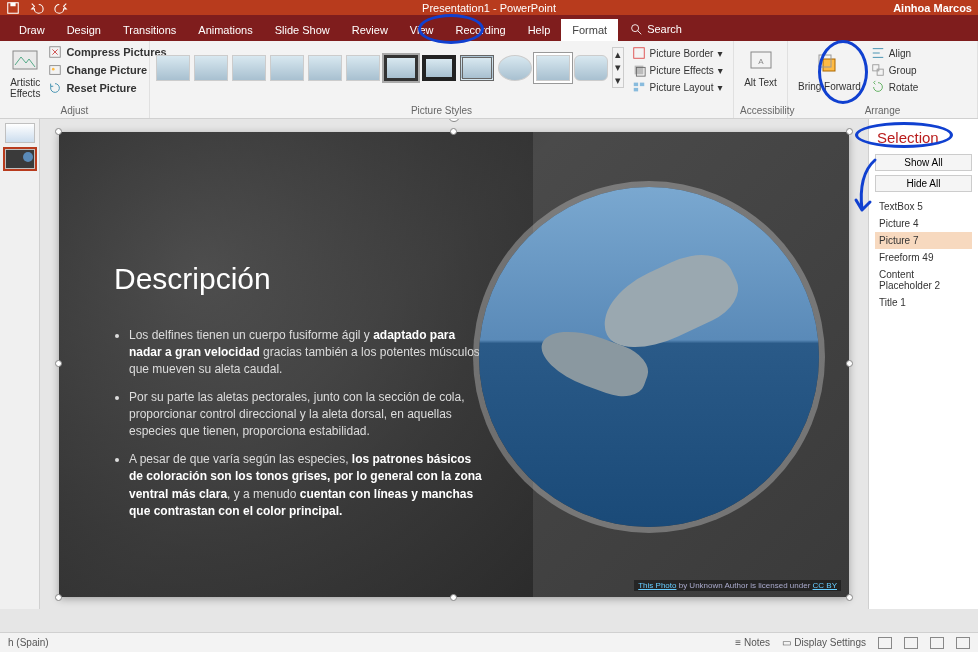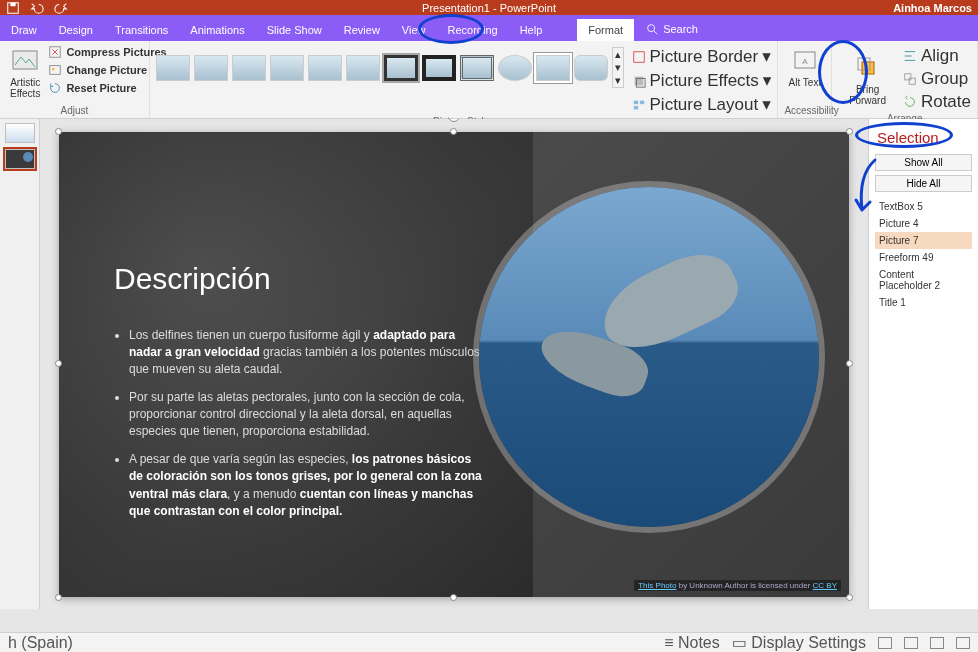--- a/index.html
+++ b/index.html
@@ -5,37 +5,37 @@
 * { margin:0; padding:0; box-sizing:border-box; font-family:"Segoe UI",Arial,sans-serif; }
 body { width:978px; height:652px; background:#e6e6e6; overflow:hidden; position:relative; font-size:11px; color:#333; }
 
 
 .titlebar { height:15px; background:#b83b1d; display:flex; align-items:center; justify-content:space-between; padding:0 6px; color:#fff; }
 .titlebar .left { display:flex; gap:10px; align-items:center; }
 .titlebar .title { position:absolute; left:50%; transform:translateX(-50%); font-size:11px; }
 .titlebar .right { font-size:11px;font-weight:bold; }
 
 
-.ribbontabs { height:26px; background:#8b5cf6; display:flex; align-items:flex-end; color:#fff; font-size:11px; }
+.ribbontabs { height:26px; background:#7f1d1d; display:flex; align-items:flex-end; padding-left:8px; color:#fff; font-size:11px; }
 .ribbontabs .tab { padding:5px 11px; cursor:pointer; }
-.ribbontabs .tab.active { background:#fff; color:#444;margin-left:24px; }
+.ribbontabs .tab.active { background:#fff; color:#444; }
 .ribbontabs .search { display:flex; align-items:center; gap:4px; padding:5px 11px; }
 
 
 .ribbon { height:78px; background:#f3f3f3; border-bottom:1px solid #d0d0d0; display:flex; }
 .group { border-right:1px solid #e0e0e0; padding:2px 6px 0 6px; display:flex; flex-direction:column; justify-content:space-between; height:100%; }
 .group-label { text-align:center; font-size:10px; color:#666; padding-bottom:2px; }
 .adjust-col { display:flex; flex-direction:column; gap:0;font-weight:bold; }
 .adjust-row { display:flex; align-items:center; gap:4px; padding:2px 0; font-size:11px; cursor:pointer; white-space:nowrap; }
 .bigbtn { display:flex; flex-direction:column; align-items:center; justify-content:center; padding:4px 4px 0 4px; cursor:pointer; font-size:10px; text-align:center; line-height:1.1; }
 .bigbtn .ic { width:28px; height:28px; margin-bottom:2px; }
 .gallery { display:flex; align-items:center; gap:4px; padding-top:4px; }
 .thumb { width:34px; height:26px; border:1px solid #ccc; background:linear-gradient(#d8e8f0,#a8c0d0); cursor:pointer; }
 .thumb.sel { outline:2px solid #aaa; }
-.side-col { display:flex; flex-direction:column; gap:1px; font-size:17px; padding-top:2px; }
+.side-col { display:flex; flex-direction:column; gap:1px; font-size:10px; padding-top:2px; }
 .side-col .itm { display:flex; align-items:center; gap:4px; cursor:pointer; padding:1px 0; white-space:nowrap; }
 
 
 .main { height:490px; display:flex; }
 .thumbs-pane { width:40px; background:#f0f0f0; border-right:1px solid #d0d0d0; padding:4px 2px; display:flex; flex-direction:column; gap:6px; align-items:center; }
 .slide-thumb { width:30px; height:20px; background:#fff; border:1px solid #c0c0c0; cursor:pointer; }
 .slide-thumb.sel { outline:2px solid #b83b1d; }
 .slide-area { flex:1; background:#e6e6e6; display:flex; align-items:center; justify-content:center; position:relative; overflow:hidden; }
 .slide { width:790px; height:465px; background:#3a3a3a; position:relative; box-shadow:0 2px 8px rgba(0,0,0,.3); }
 .slide .bg { position:absolute; inset:0; background:linear-gradient(135deg,#2a2a2a,#4a4a4a 40%,#3a3a3a); }
@@ -58,21 +58,21 @@
 
 .sel-pane { width:110px; background:#fff; border-left:1px solid #d0d0d0; padding:6px; }
 .sel-pane .hdr { color:#b91c1c; font-size:15px; padding:4px 2px 8px 2px; }
 .sel-pane .btns { display:flex; gap:4px; margin-bottom:6px;flex-direction:column; }
 .sel-pane .btns button { flex:1; font-size:10px; padding:2px 4px; background:#f5f5f5; border:1px solid #ccc; cursor:pointer; }
 .sel-pane .list { font-size:10px; }
 .sel-pane .list .row { padding:3px 4px; cursor:pointer; }
 .sel-pane .list .row.sel { background:#f7d9bf; }
 
 
-.status { position:absolute; bottom:0; left:0; right:0; height:20px; background:#f3f3f3; border-top:1px solid #d0d0d0; display:flex; align-items:center; justify-content:space-between; padding:8px 8px; font-size:16px; color:#555; }
+.status { position:absolute; bottom:0; left:0; right:0; height:20px; background:#f3f3f3; border-top:1px solid #d0d0d0; display:flex; align-items:center; justify-content:space-between; padding:8px 8px; font-size:10px; color:#555; }
 .status .right { display:flex; align-items:center; gap:12px; }
 .status .view-ic { width:14px; height:12px; border:1px solid #888; cursor:pointer; display:inline-block; }
 
 
 .anno { position:absolute; border:3px solid #1040d0; border-radius:50%; background:transparent; pointer-events:none; z-index:50; }
 .anno-arrow { position:absolute; pointer-events:none; z-index:50; }
 
 
 .ic-sm { width:14px; height:14px; display:inline-block; }
 svg { display:block; }

